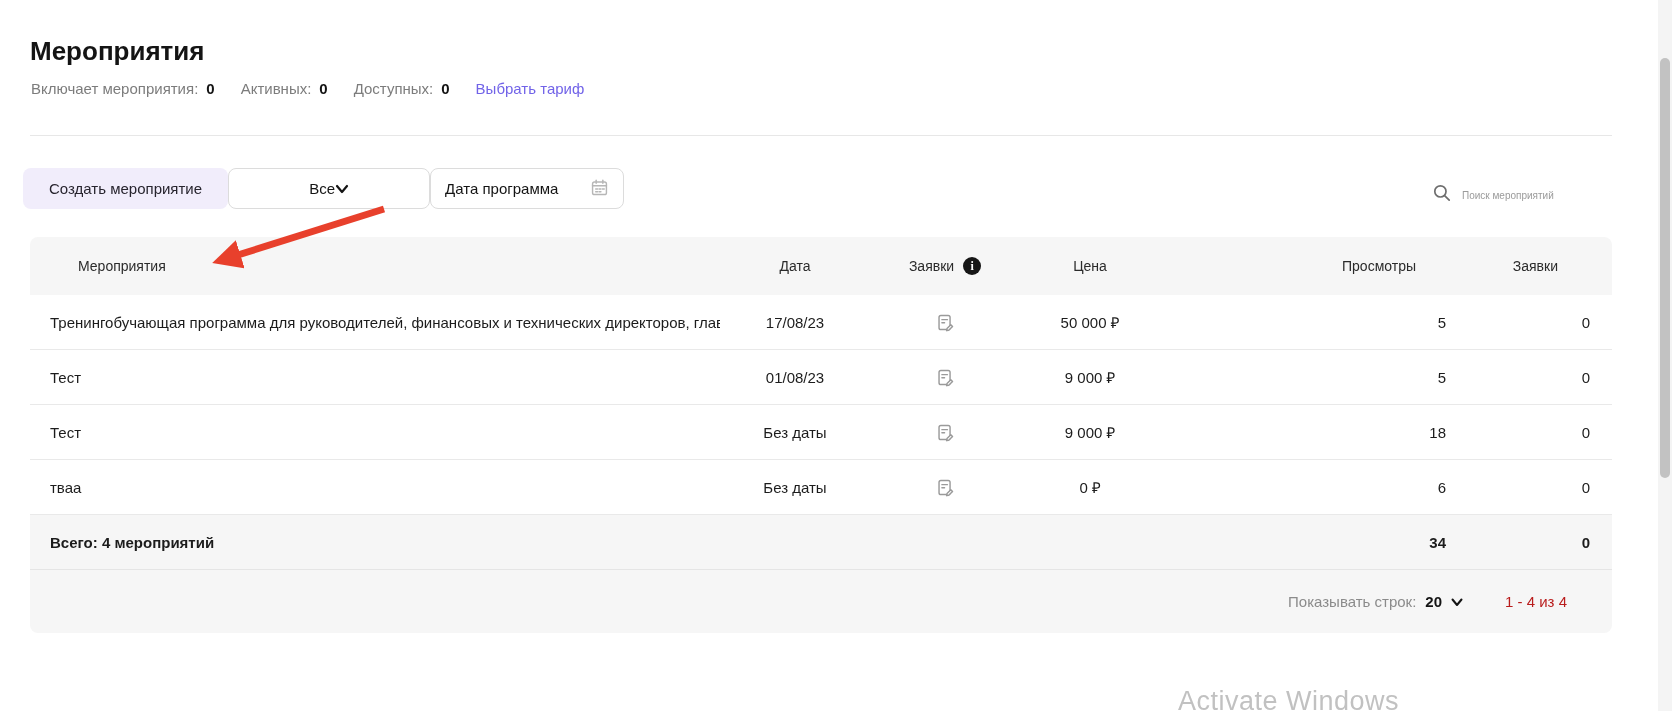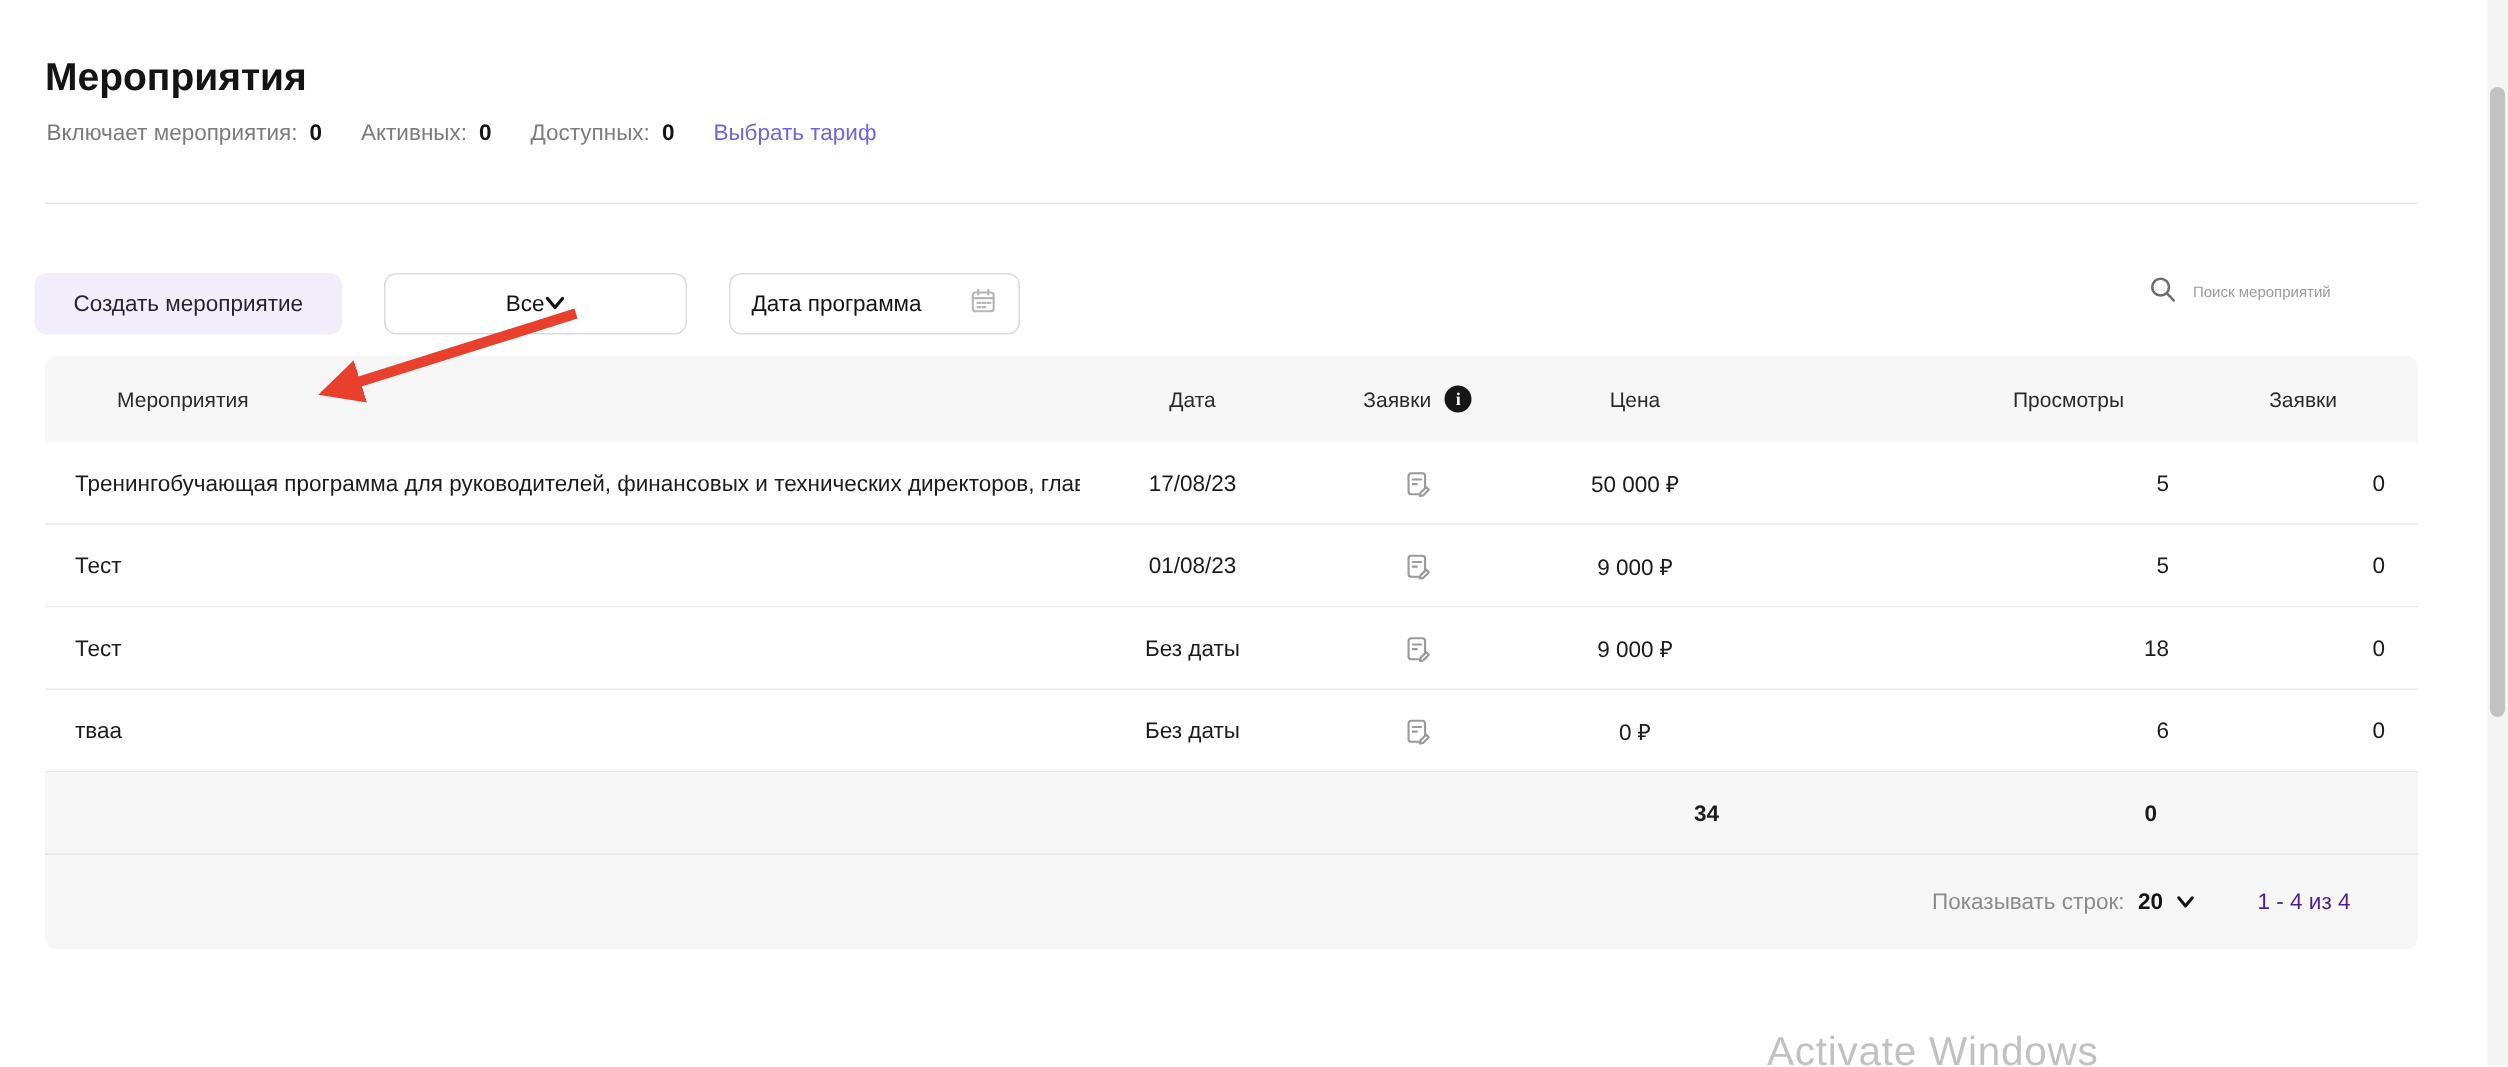--- a/index.html
+++ b/index.html
@@ -25,21 +25,21 @@
   .stat { display:flex; gap:8px; align-items:center; }
   .stat .lbl { color:#7c7c7c; }
   .stat .val { color:#141414; font-weight:bold; }
   .tariff-link { color:var(--accent,#7163e8); cursor:pointer; }
   .top-divider {
     position:absolute; left:30px; right:60px; top:135px;
     height:1px; background:#e7e7e7;
   }
 
   
-  .toolbar { position:absolute; left:23px; top:182px; display:flex; gap:28px; }
+  .toolbar { position:absolute; left:23px; top:168px; display:flex; gap:0; }
   .btn-create {
     height:41px; padding:0 26px; border:none; border-radius:8px;
     background:#f1edfb; color:#27242e; font-size:15px;
     font-family:inherit; cursor:pointer; display:flex; align-items:center;
   }
   .select-box, .date-box {
     height:41px; background:#fff; border:1px solid #dcdcdc; border-radius:8px;
     display:flex; align-items:center; font-size:15px; color:#141414; cursor:pointer;
   }
   .select-box { width:202px; padding:0 16px; justify-content:center; }
@@ -82,21 +82,21 @@
     display:inline-flex; align-items:center; justify-content:center; cursor:pointer;
   }
   .tfoot { background:#f6f6f6; height:55px; font-weight:bold; border-bottom:1px solid #e5e5e5; }
   .pag-row {
     background:#f6f6f6; height:63px;
     display:flex; align-items:center; justify-content:flex-end;
     gap:42px; padding-right:45px; font-size:15px; color:#8b8b8b;
   }
   .pag-size { display:flex; align-items:center; gap:9px;text-align:right; }
   .pag-size .num { color:#141414; font-weight:bold; cursor:pointer; }
-  .pag-range { color:#4c1d95; }
+  .pag-range { color:#b91c1c; }
 
   .status-icon { cursor:pointer; display:inline-flex; }
 
   
   .anno-arrow { position:absolute; left:178px; top:196px; pointer-events:none; }
 
   
   .scrollbar { position:absolute; right:0; top:0; width:14px; height:711px; background:#f4f4f4; }
   .scroll-thumb { position:absolute; left:2px; width:10px; top:58px; height:420px; background:#c2c2c2; border-radius:5px; }
 
@@ -251,20 +251,21 @@
           <path d="M11.6 16.4 L15.6 12.4 L17.4 14.2 L13.4 18.2 L11.2 18.6 Z" fill="#ffffff"></path>
         </svg>
           </span>
       </div>
       <div class="c-price">0 ₽</div>
       <div class="c-views">6</div>
       <div class="c-apps">0</div>
     </div>
 
     <div class="tr tfoot">
+      <div class="c-name">Всего: 4 мероприятий</div>
       <div class="c-date"></div>
       <div class="c-status"></div>
       <div class="c-price"></div>
       <div class="c-views">34</div>
       <div class="c-apps">0</div>
     </div>
 
     <div class="pag-row">
       <div class="pag-size">
         <span>Показывать строк:</span>

